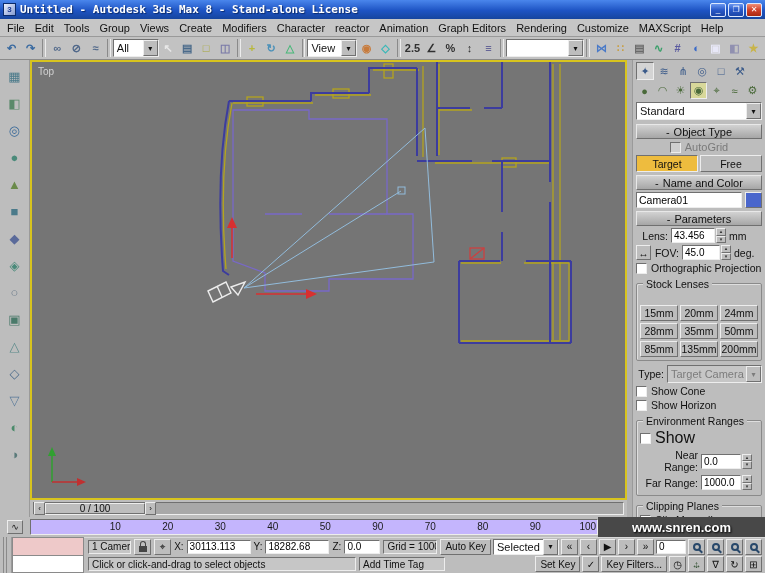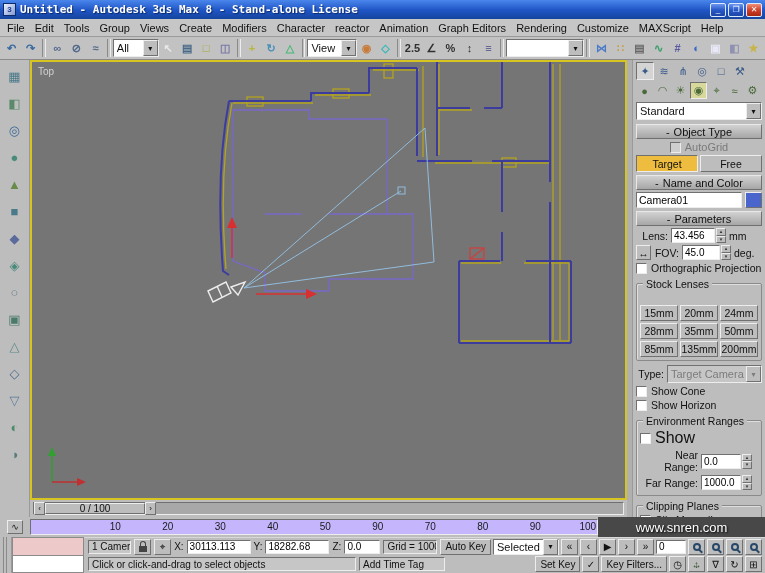--- a/index.html
+++ b/index.html
@@ -110,21 +110,21 @@
   
   .rulerrow { position:absolute; top:517px; left:0; right:0; height:20px; background:#bdbdbd; display:flex; }
   .ruler-lead { width:30px; flex:none; display:flex; align-items:center; justify-content:center; }
   .lead-btn { width:16px; height:14px; background:#bdbdbd; border:1px solid;
     border-color:#ededed #707070 #707070 #ededed; font-size:9px; display:flex; align-items:center; justify-content:center; }
   .ruler { flex:1; background:#c4b5fd; border:1px solid; border-color:#707070 #ededed #ededed #707070;
     margin:2px 0; position:relative; overflow:hidden; }
   .ticks { position:absolute; left:58px; top:1px; display:flex; }
   .tick { width:52.5px; text-align:center; font-size:10px; color:#1a1a1a; }
   .wm { width:167px; flex:none; background:#484848; display:flex; align-items:center; justify-content:center; }
-  .wm-text { color:#fff; font-weight:normal; font-size:13px; text-shadow:1px 1px 2px #000; }
+  .wm-text { color:#fff; font-weight:bold; font-size:13px; text-shadow:1px 1px 2px #000; }
 
   
   .statusrow { position:absolute; left:0; right:0; height:18px; background:#bdbdbd;
     display:flex; align-items:center; gap:3px; padding:0 3px; }
   #srow1 { top:537px; border-top:1px solid #d8d8d8; }
   #srow2 { top:555px; }
   .spacer { width:82px; flex:none; }
   .sfield { height:14px; border:1px solid; border-color:#707070 #ededed #ededed #707070; background:#c6c6c6;
     display:flex; align-items:center; padding:0 3px; font-size:10px; white-space:nowrap; overflow:hidden; }
   .sbtn { height:16px; background:#bdbdbd; border:1px solid; border-color:#ededed #707070 #707070 #ededed;

